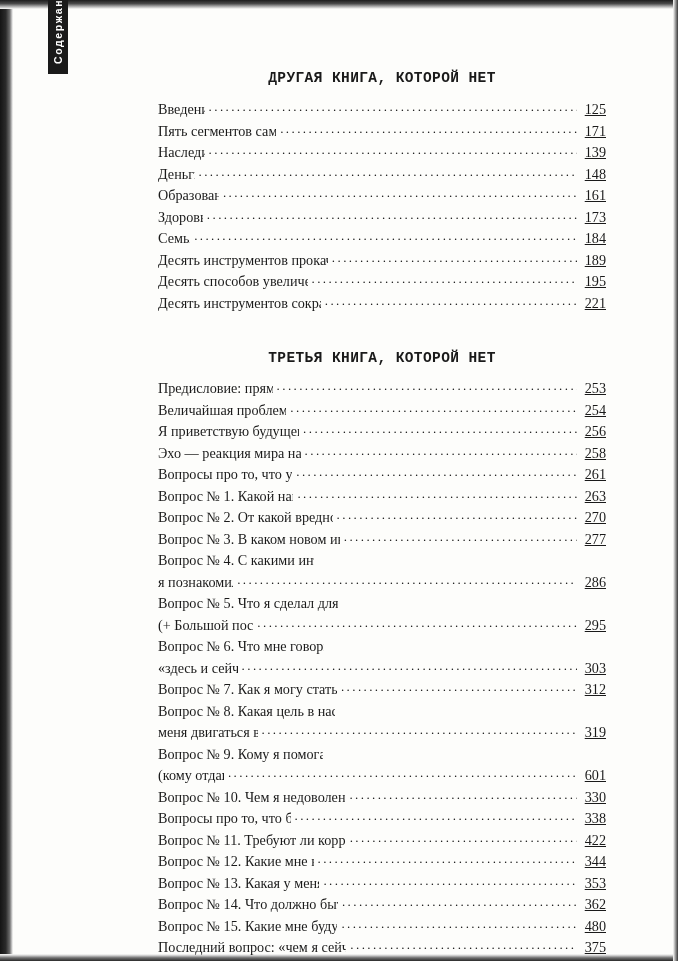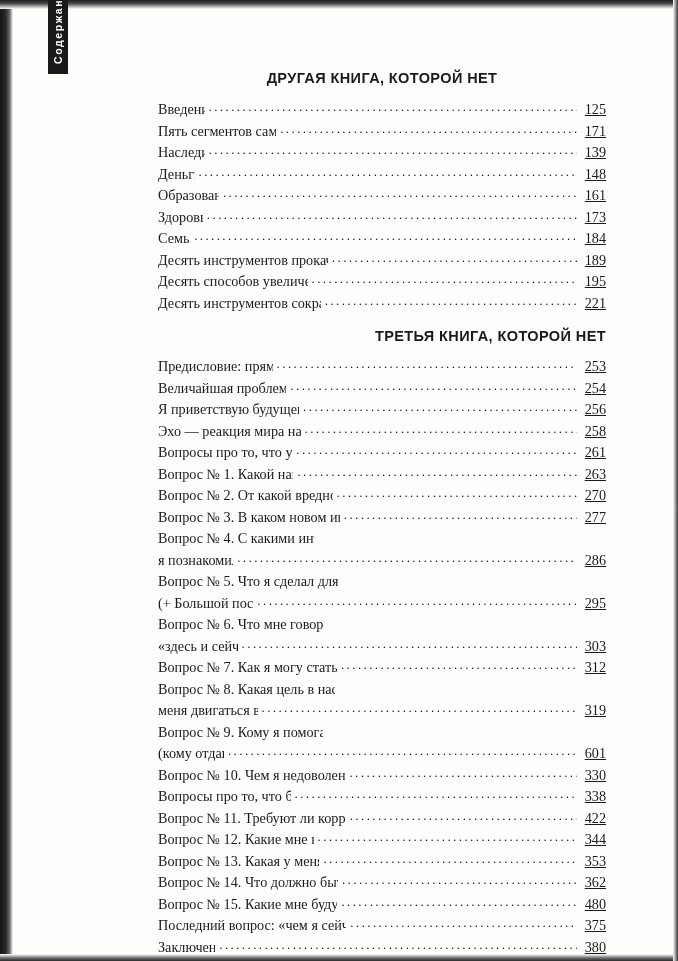--- a/index.html
+++ b/index.html
@@ -73,32 +73,31 @@
   }
 
   .content {
     position: absolute;
     left: 158px;
     top: 70px;
     width: 448px;
   }
 
   .section-title {
-    font-family: Liberation Sans, sans-serif;
+    font-family: Liberation Mono, monospace;
     font-weight: bold;
     font-size: 14.5px;
     letter-spacing: 0.4px;
     text-align: center;
     margin: 0 0 13px 0;
     text-transform: uppercase;
   }
   .section-title.second {
-    margin-top: 14px;
+    margin-top: 36px;
     margin-bottom: 12px;
-    text-align: right;
   }
 
   ul.toc {
     list-style: none;
     margin: 0;
     padding: 0;
   }
   ul.toc li {
     display: flex;
     align-items: baseline;

